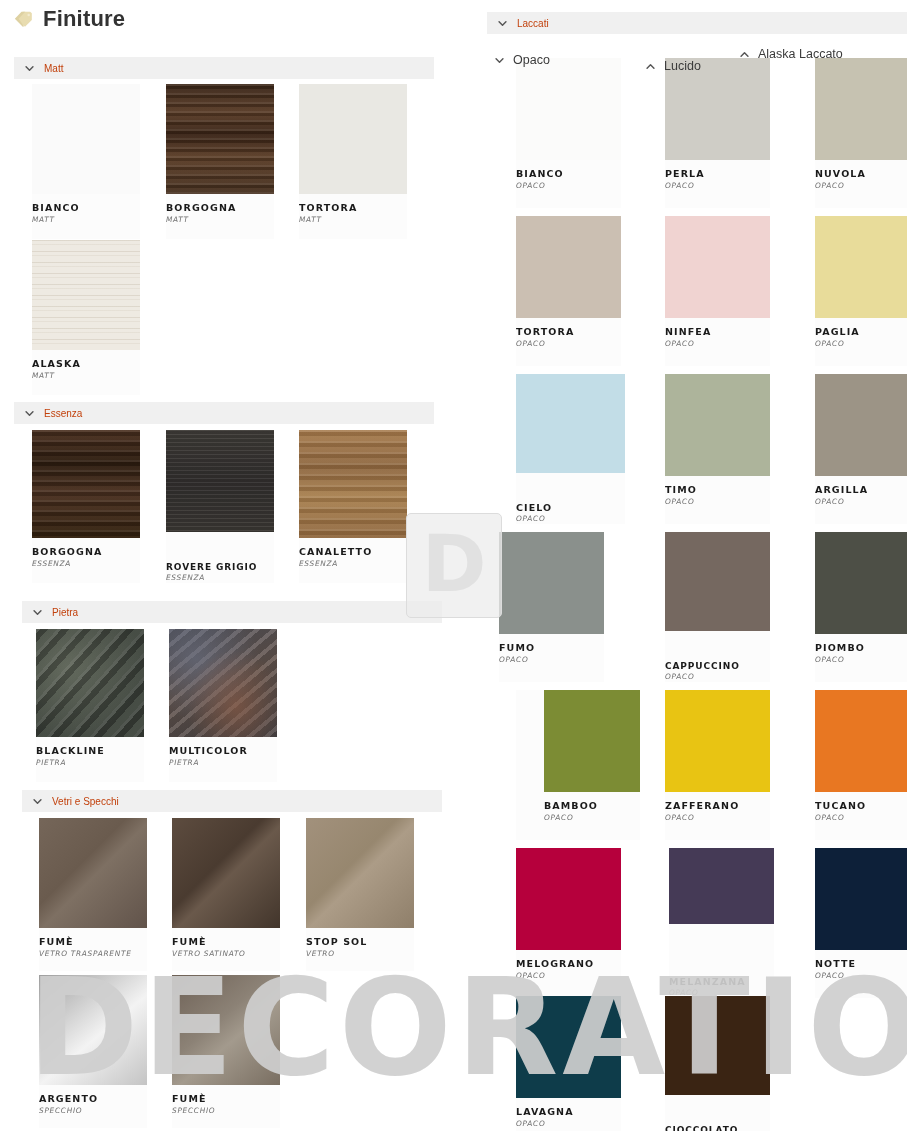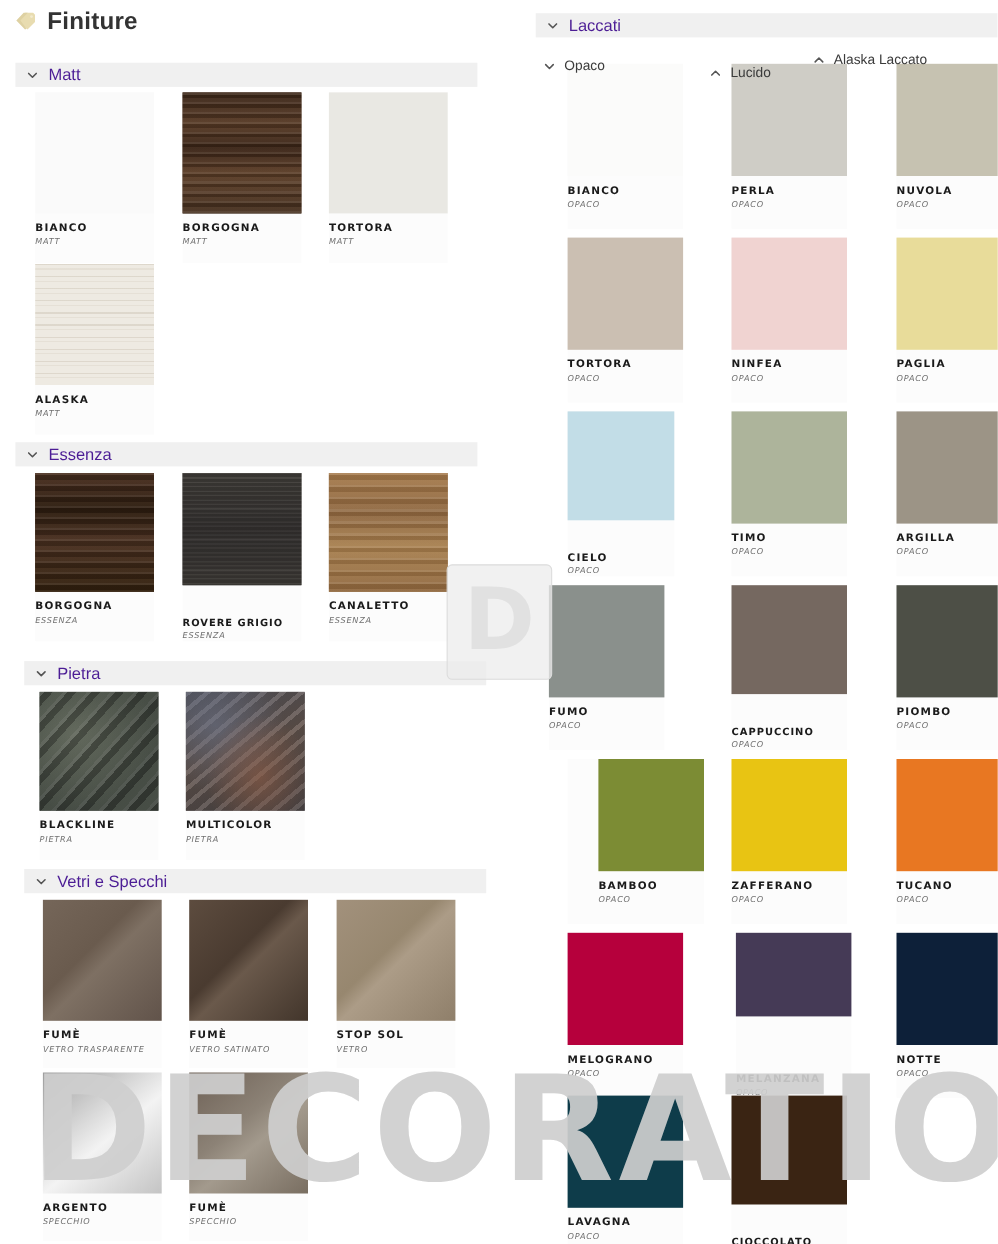--- a/index.html
+++ b/index.html
@@ -95,22 +95,22 @@
   .section-bar {
     background: #f0f0f0;
     height: 22px;
     display: flex;
     align-items: center;
     padding-left: 10px;
     gap: 9px;
   }
   .section-bar .chev { width: 11px; height: 11px; flex: none; }
   .section-bar .bar-label {
-    font-size: 15px;
-    color: #4c1d95;
+    font-size: 10px;
+    color: #c2410c;
   }
 
   
   .sub-head {
     position: absolute;
     display: flex;
     align-items: center;
     gap: 8px;
     white-space: nowrap;
     z-index: 4;
@@ -411,21 +411,21 @@
             <div class="card-sub">OPACO</div>
           </div>
         </div>
         <div class="card" style="left: 331px; top: 206px; width: 105px; height: 150px;">
           <div class="swatch" style="height: 102px; background: rgb(232, 220, 154);"></div>
           <div class="card-body">
             <div class="card-name">PAGLIA</div>
             <div class="card-sub">OPACO</div>
           </div>
         </div>
-        <div class="card" style="left: 32px; top: 364px; width: 97px; height: 150px; gap: 21px;">
+        <div class="card" style="left: 32px; top: 364px; width: 109px; height: 150px; gap: 21px;">
           <div class="swatch" style="height: 102px; background: rgb(194, 221, 231);"></div>
           <div class="card-body">
             <div class="card-name">CIELO</div>
             <div class="card-sub">OPACO</div>
           </div>
         </div>
         <div class="card" style="left: 181px; top: 364px; width: 105px; height: 150px;">
           <div class="swatch" style="height: 102px; background: rgb(173, 180, 155);"></div>
           <div class="card-body">
             <div class="card-name">TIMO</div>

